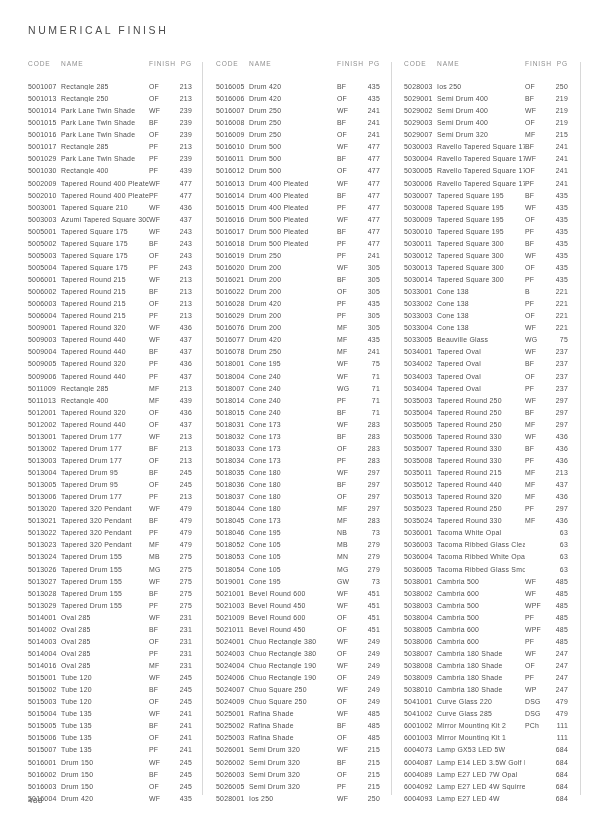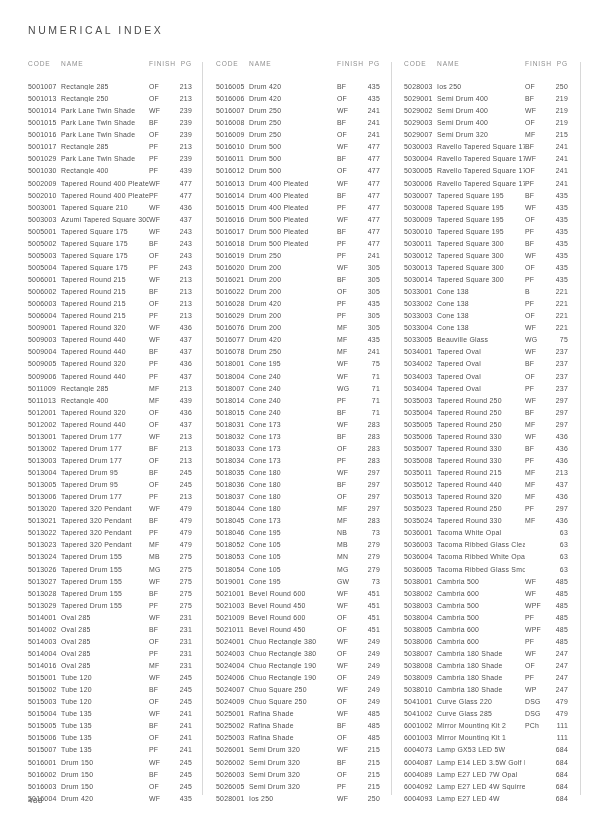--- a/index.html
+++ b/index.html
@@ -40,21 +40,21 @@
     font-size:6.9px;letter-spacing:0.25px;color:#4f4f4f;
   }
   .c-code{width:33px;flex:none;}
   .c-name{flex:1;min-width:0;white-space:nowrap;overflow:hidden;}
   .c-finish{width:27px;flex:none;}
   .c-pg{width:16px;flex:none;text-align:right;}
 </style>
 </head>
 <body>
 
-<div class="page-title">NUMERICAL INDEX</div>
+<div class="page-title">NUMERICAL FINISH</div>
 
 <div class="index-column col-1">
   <div class="idx-header">
     <span class="c-code">CODE</span>
     <span class="c-name">NAME</span>
     <span class="c-finish">FINISH</span>
     <span class="c-pg">PG</span>
   </div>
 
   <div class="idx-row">

